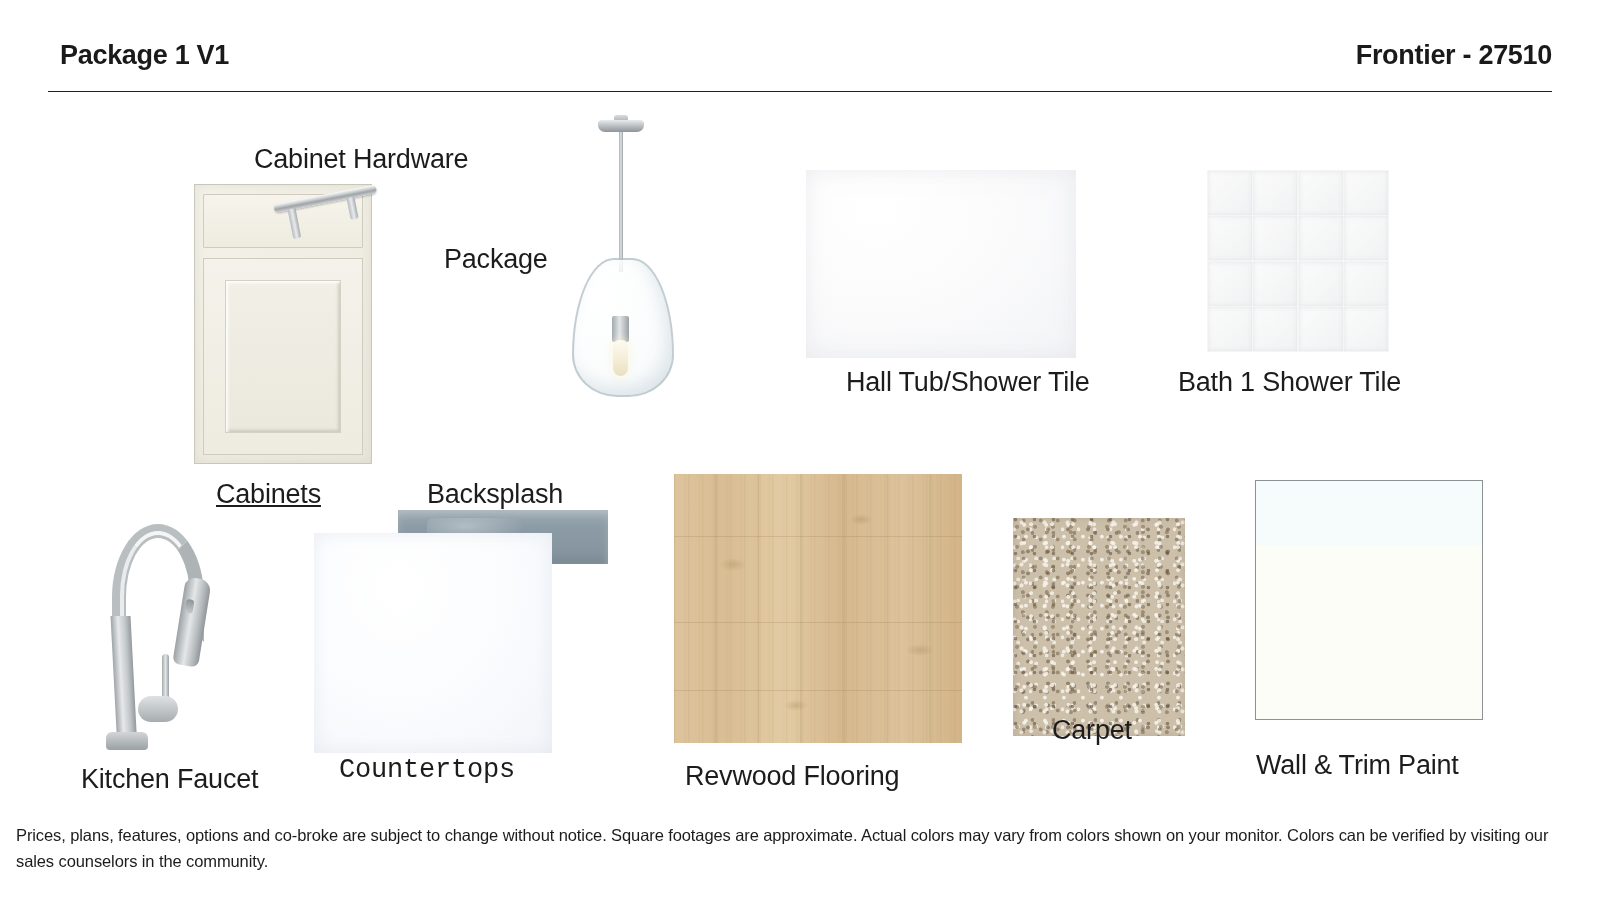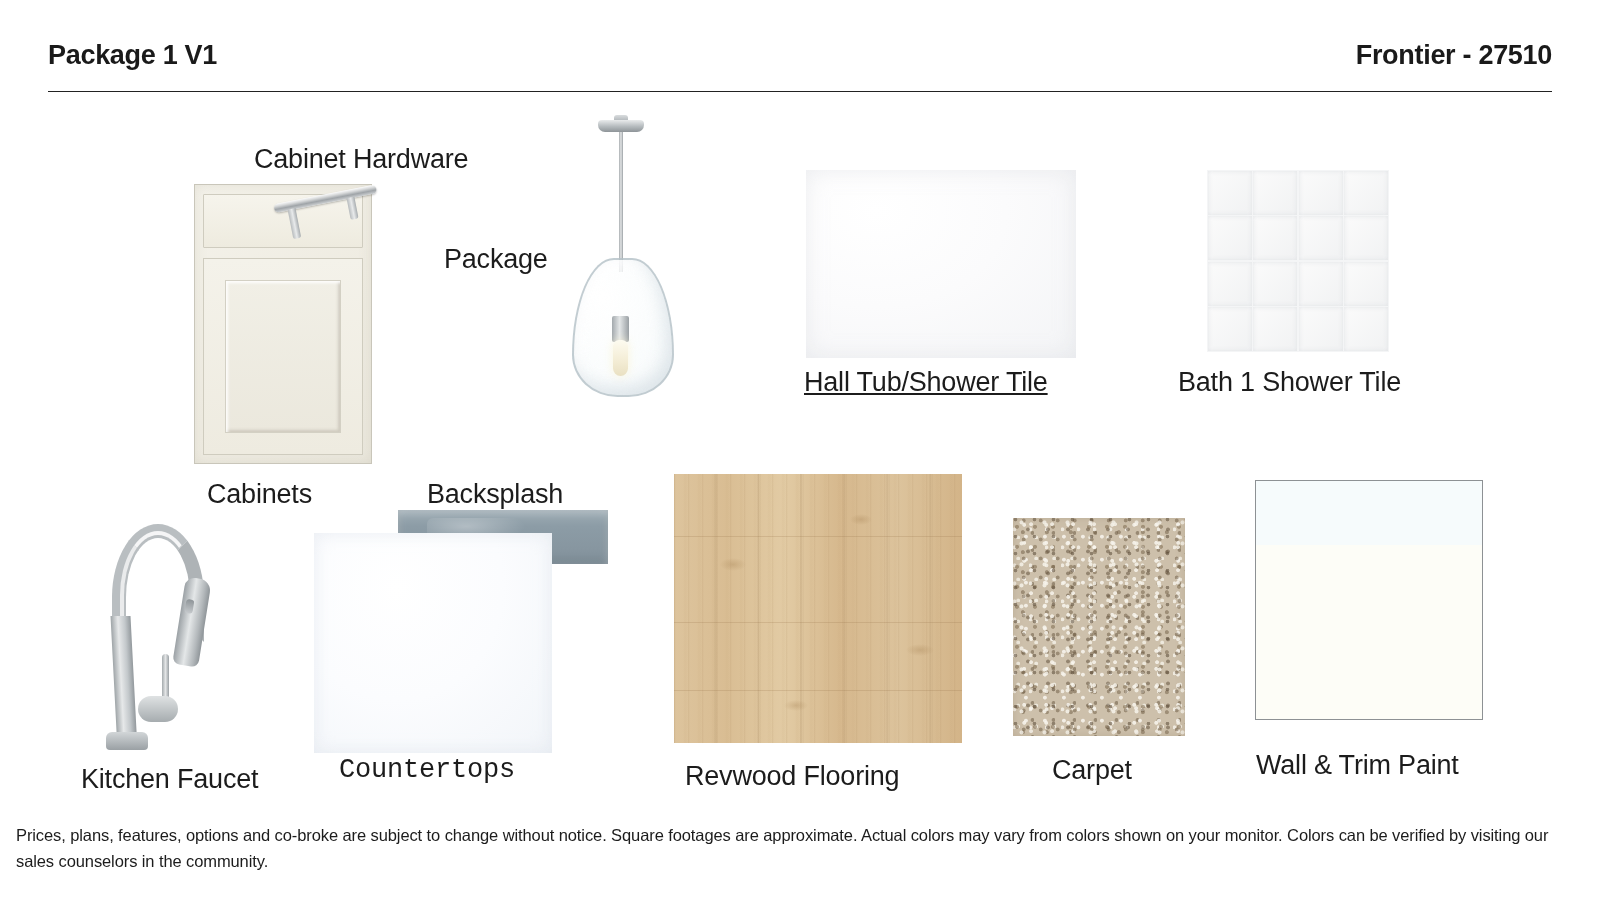--- a/index.html
+++ b/index.html
@@ -27,20 +27,21 @@
   }
   .header-title,
   .header-community {
     position: absolute;
     top: 0;
     font-size: 27px;
     font-weight: bold;
     letter-spacing: -0.3px;
     white-space: nowrap;
     line-height: 34px;
+    margin-left: 12px;
   }
   .header-title { left: 0; }
   .header-community { right: 0; }
   .header-rule {
     position: absolute;
     left: 0;
     top: 53px;
     width: 1504px;
     height: 0;
     border-top: 1.6px solid #222;
@@ -330,35 +331,35 @@
     <div class="door-panel"></div>
   </div>
 </div>
 
 <div class="art" id="cabinet-hardware-pull">
   <div class="bar"></div>
   <div class="post p1"></div>
   <div class="post p2"></div>
 </div>
 
-<div class="label" style="left:207px; top:478px;">Cabinets</div>
+<div class="label" style="left:216px; top:478px;text-decoration:underline;">Cabinets</div>
 
 <div class="label" style="left:444px; top:243px;">Package</div>
 
 <div class="art" id="pendant">
   <div class="nub"></div>
   <div class="canopy"></div>
   <div class="rod"></div>
   <div class="glass"></div>
   <div class="socket"></div>
   <div class="bulb"></div>
 </div>
 
 <div class="art" id="hall-tile"></div>
-<div class="label" style="left:804px; top:366px;text-decoration:underline;">Hall Tub/Shower Tile</div>
+<div class="label" style="left:846px; top:366px;">Hall Tub/Shower Tile</div>
 
 <div class="art" id="bath-tile">
   <div class="cell"></div>
   <div class="cell"></div>
   <div class="cell"></div>
   <div class="cell"></div>
   <div class="cell"></div>
   <div class="cell"></div>
   <div class="cell"></div>
   <div class="cell"></div>
@@ -399,21 +400,21 @@
   <div class="seam" style="top:148px;"></div>
   <div class="seam" style="top:216px;"></div>
   <div class="knot" style="left:46px; top:84px; width:26px; height:13px;"></div>
   <div class="knot" style="left:176px; top:40px; width:22px; height:11px;"></div>
   <div class="knot" style="left:232px; top:170px; width:28px; height:12px;"></div>
   <div class="knot" style="left:110px; top:226px; width:24px; height:11px;"></div>
 </div>
 <div class="label" style="left:685px; top:760px;text-align:center;">Revwood Flooring</div>
 
 <div class="art" id="carpet"></div>
-<div class="label" style="left:1052px; top:754px;text-align:right;">Carpet</div>
+<div class="label" style="left:1052px; top:714px;text-align:right;">Carpet</div>
 
 <div class="art" id="paint">
   <div class="trim-band"></div>
   <div class="wall-band"></div>
 </div>
 <div class="label" style="left:1256px; top:749px;">Wall &amp; Trim Paint</div>
 
 <div class="footer">Prices, plans, features, options and co-broke are subject to change without notice. Square footages are approximate. Actual colors may vary from colors shown on your monitor. Colors can be verified by visiting our sales counselors in the community.</div>
 
 </body></html>

